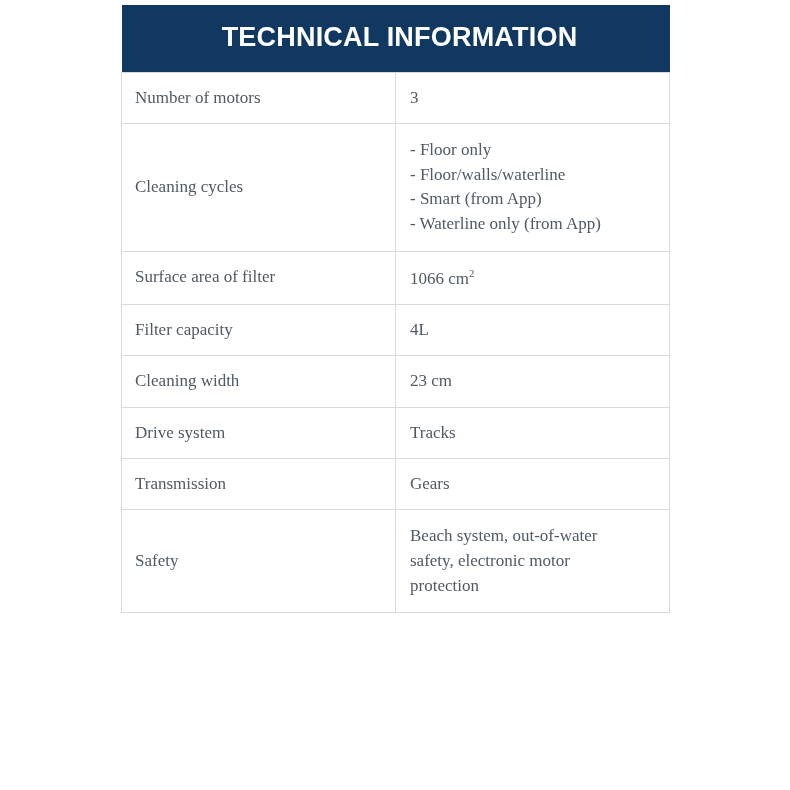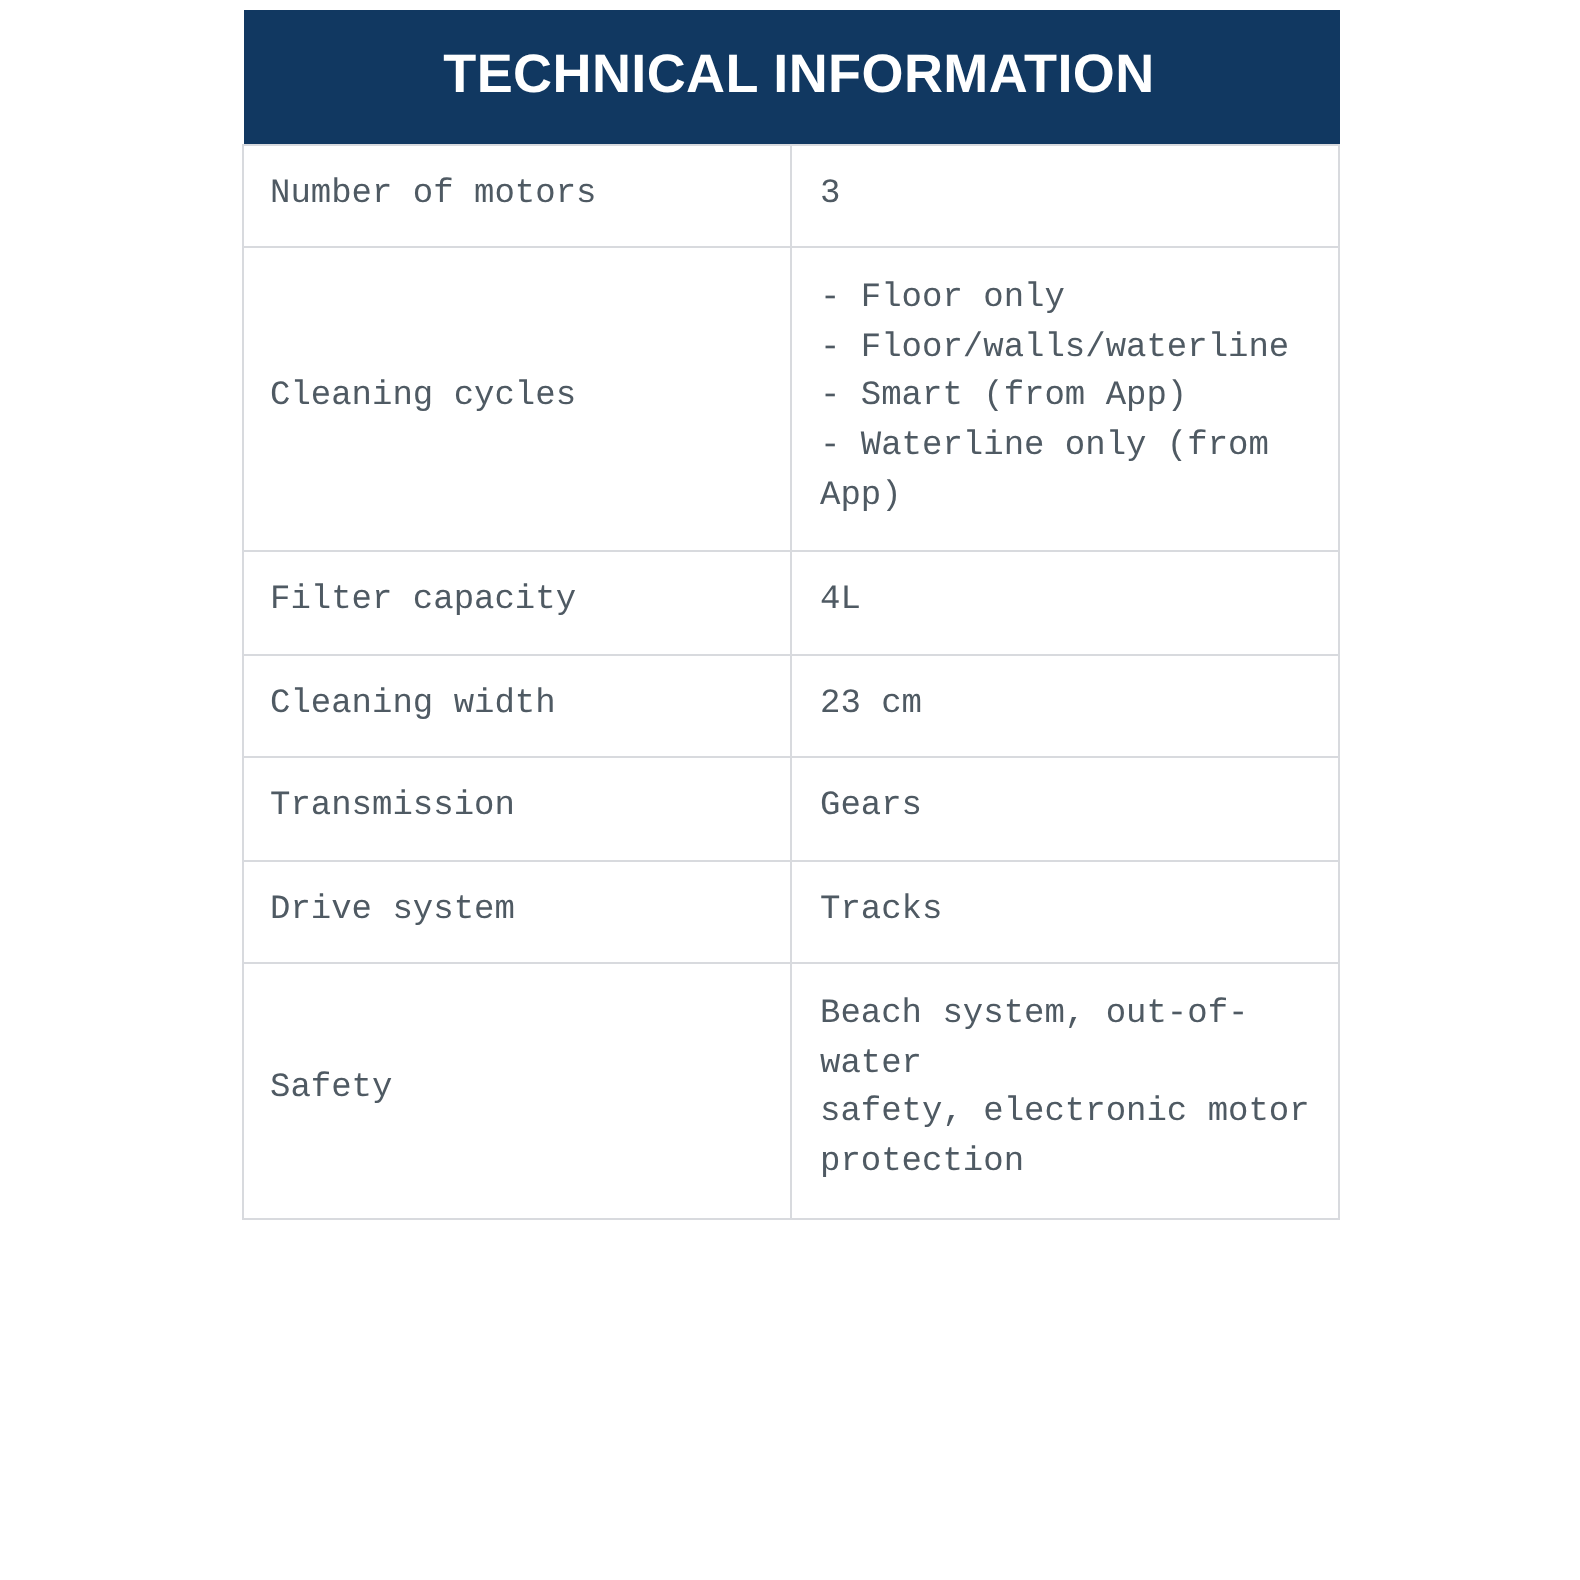--- a/index.html
+++ b/index.html
@@ -38,21 +38,21 @@
     padding: 15px 8px 16px 16px;
     border: none;
     font-family: "Liberation Sans", sans-serif;
   }
   .spec-table td {
     border: 1px solid #d8dade;
     color: #4f5a63;
     font-size: 17px;
     line-height: 1.32;
     vertical-align: middle;
-    font-family: Liberation Mono, monospace;
+    font-family: Liberation Serif, serif;
   }
   .label-cell {
     width: 219px;
     padding: 14px 10px 14px 13px;
     color: #4a545d;
   }
   .value-cell {
     padding: 14px 10px 14px 14px;
     color: #5d6771;
   }
@@ -94,41 +94,45 @@
 
 
       <tr>
         <td class="label-cell">Cleaning cycles</td>
         <td class="value-cell multiline" style="white-space:pre-line; line-height:1.45;">- Floor only
 - Floor/walls/waterline
 - Smart (from App)
 - Waterline only (from App)</td>
       </tr>
 
+      <tr>
+        <td class="label-cell">Surface area of filter</td>
+        <td class="value-cell"><span>1066 cm</span><span class="sup">2</span></td>
+      </tr>
 
       <tr>
         <td class="label-cell">Filter capacity</td>
         <td class="value-cell">4L</td>
       </tr>
 
 
       <tr>
         <td class="label-cell">Cleaning width</td>
         <td class="value-cell">23 cm</td>
       </tr>
 
 
       <tr>
-        <td class="label-cell">Transmission</td>
-        <td class="value-cell">Gears</td>
+        <td class="label-cell">Drive system</td>
+        <td class="value-cell">Tracks</td>
       </tr>
 
       <tr>
-        <td class="label-cell">Drive system</td>
-        <td class="value-cell">Tracks</td>
+        <td class="label-cell">Transmission</td>
+        <td class="value-cell">Gears</td>
       </tr>
 
       <tr>
         <td class="label-cell">Safety</td>
         <td class="value-cell multiline" style="white-space:pre-line; line-height:1.45;">Beach system, out-of-water
 safety, electronic motor
 protection</td>
       </tr>
 
     </tbody>

